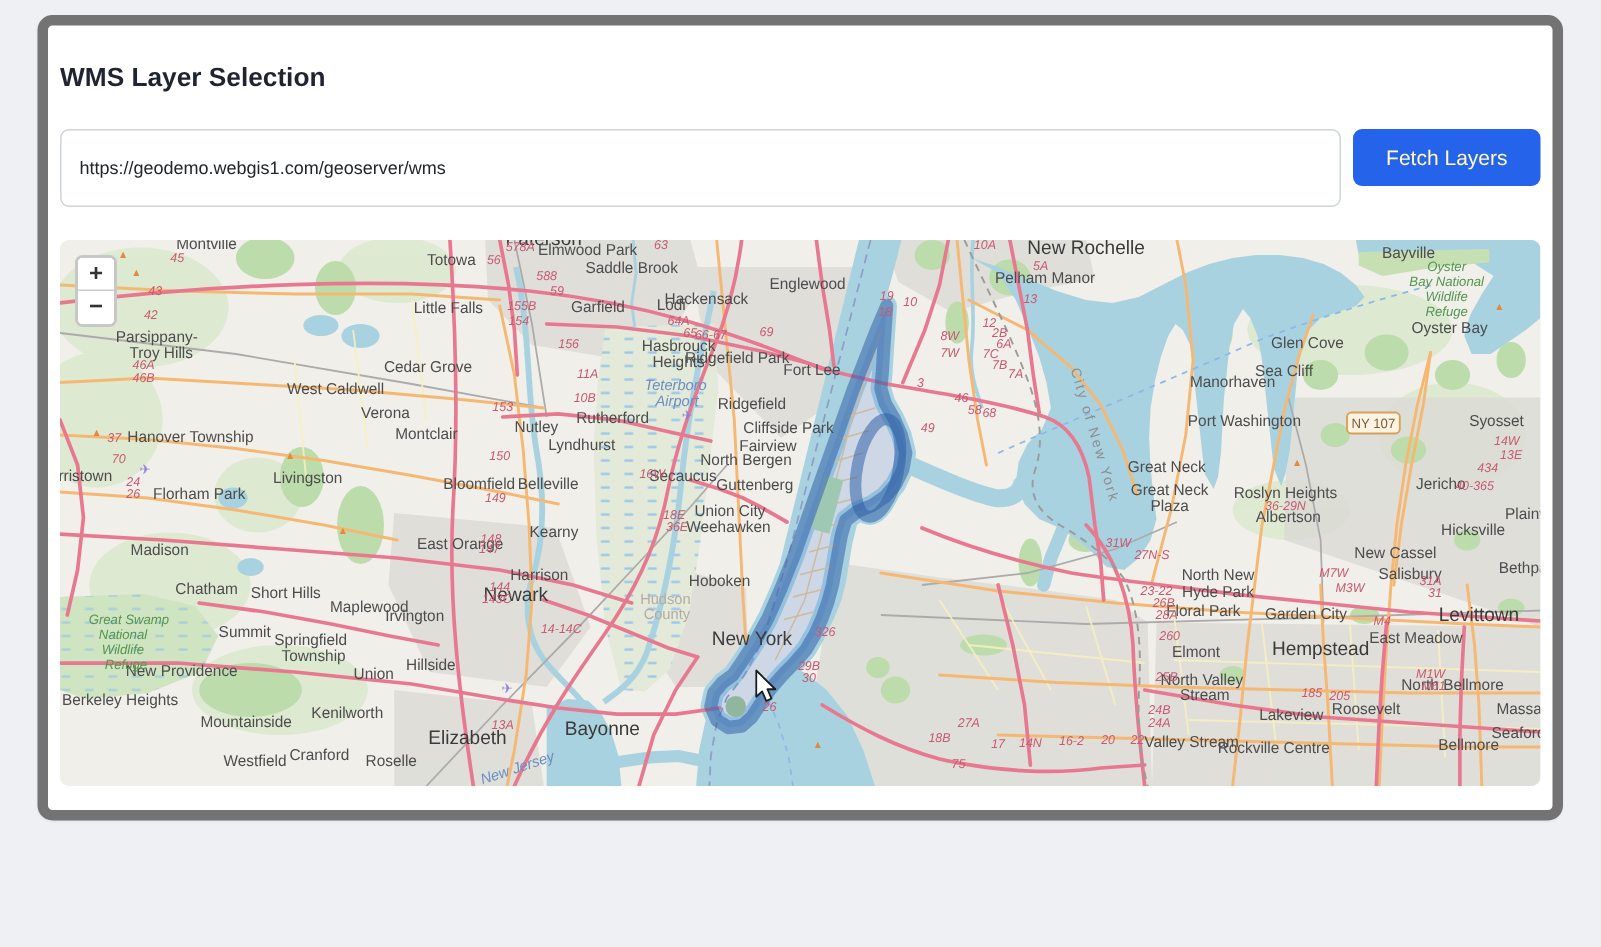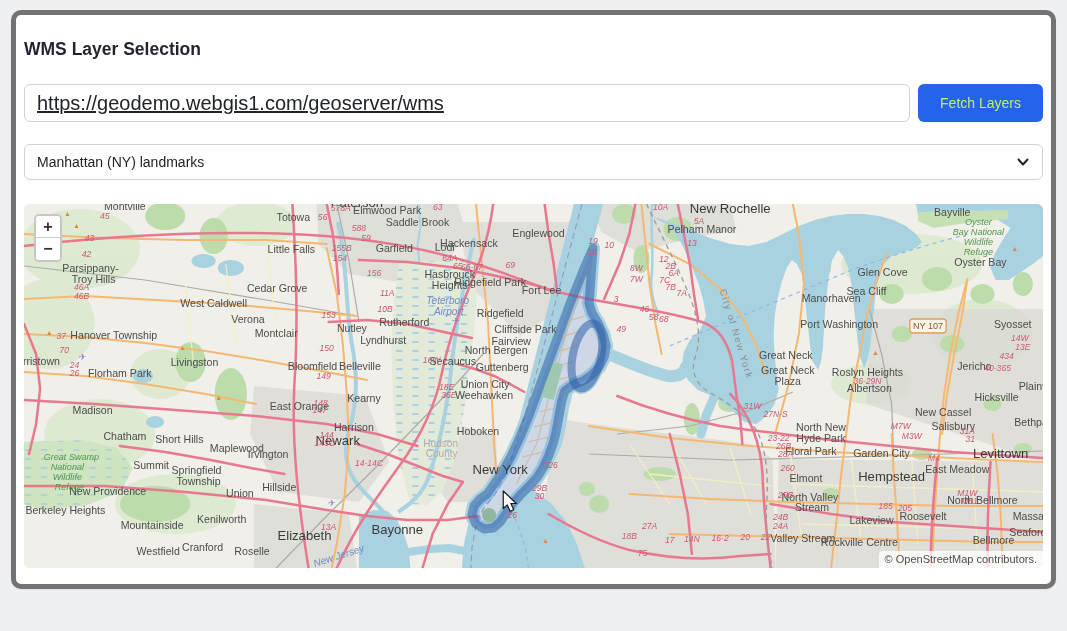--- a/index.html
+++ b/index.html
@@ -1,23 +1,23 @@
 <!DOCTYPE html>
 <html><head>
 <meta charset="utf-8">
 <style>
   html,body{margin:0;padding:0;background:#eef0f3;font-family:"Liberation Sans",sans-serif;}
-  .card{margin:10px 11px;background:#fff;border:5px solid #737373;border-radius:10px;
+  .card{margin:10px 25px;background:#fff;border:7px solid #737373;border-radius:10px;
         padding:24px 8px 16px;box-shadow:0 1px 2px rgba(0,0,0,.05);}
   .card h1{font-size:17.5px;font-weight:700;color:#1f2430;margin:0 0 24px 0;}
   .field-label{font-size:13px;color:#212529;margin:0 0 6px 0;}
   .url-row{display:flex;gap:8px;margin-bottom:22px;}
-  .url-input{flex:1;height:38px;border:1px solid #ced4da;border-radius:6px;padding:0 12px;
-             font-size:20px;color:#212529;font-family:"Liberation Sans",sans-serif;box-sizing:border-box;text-decoration:underline;}
-  .fetch-btn{height:38px;padding:0 22px;background:#2563eb;color:#bef264;border:none;border-radius:6px;
+  .url-input{flex:1;height:52px;border:1px solid #ced4da;border-radius:6px;padding:0 12px;
+             font-size:12px;color:#212529;font-family:"Liberation Sans",sans-serif;box-sizing:border-box;}
+  .fetch-btn{height:38px;padding:0 22px;background:#2563eb;color:#fef9c3;border:none;border-radius:6px;
              font-size:14px;font-family:"Liberation Sans",sans-serif;cursor:pointer;}
   .select-box{position:relative;height:34px;border:1px solid #ced4da;border-radius:6px;background:#fff;
               display:flex;align-items:center;padding:0 12px;font-size:14px;color:#212529;cursor:pointer;
               margin-bottom:24px;}
   .select-box .chev{position:absolute;right:12px;top:10px;}
   .map-wrap{position:relative;height:364px;border-radius:6px;overflow:hidden;background:#f1efe9;}
   .map-wrap svg.base{display:block;width:100%;height:364px;}
   .zoomctl{position:absolute;left:10px;top:10px;z-index:5;border:2px solid rgba(0,0,0,.22);
            border-radius:5px;overflow:hidden;background:#fff;width:24px;}
   .zoomctl button{display:block;width:24px;height:22px;background:#fff;border:none;padding:0;margin:0;
@@ -40,28 +40,20 @@
 <body>
 
 <div class="card">
   <h1>WMS Layer Selection</h1>
 
   <div class="url-row">
     <input class="url-input" type="text" value="https://geodemo.webgis1.com/geoserver/wms" style="">
     <button class="fetch-btn">Fetch Layers</button>
   </div>
 
-  <div class="select-box">
-    <span>Manhattan (NY) landmarks</span>
-    <span class="chev">
-      <svg width="14" height="14" viewBox="0 0 14 14">
-          <path d="M2.5 4.5 L7 9.5 L11.5 4.5" fill="none" stroke="#212529" stroke-width="2" stroke-linecap="round" stroke-linejoin="round"></path>
-        </svg>
-    </span>
-  </div>
 
   <div class="map-wrap">
     <svg class="base" viewBox="0 0 1010 364" preserveAspectRatio="none">
       <defs>
         <pattern id="mdash" width="16" height="9" patternUnits="userSpaceOnUse">
           <path d="M1,3 h6" stroke="#8fc3ea" stroke-width="1.6"></path>
         </pattern>
       </defs>
 
       <rect x="0" y="0" width="1010" height="364" fill="#f1efe9"></rect>
@@ -463,15 +455,14 @@
 
       <g>
         <path d="M475,287 l0,17.5 l4,-3.6 l2.8,6.4 l3.6,-1.6 l-2.8,-6.2 l5.4,0 z" fill="#ffffff" stroke="#1a1a1a" stroke-width="1.2" stroke-linejoin="round"></path>
       </g>
     </svg>
 
     <div class="zoomctl">
       <button>+</button>
       <button>−</button>
     </div>
-    <div class="attrib"><span>© </span><span>OpenStreetMap</span><span> contributors.</span></div>
   </div>
 </div>
 
 </body></html>

